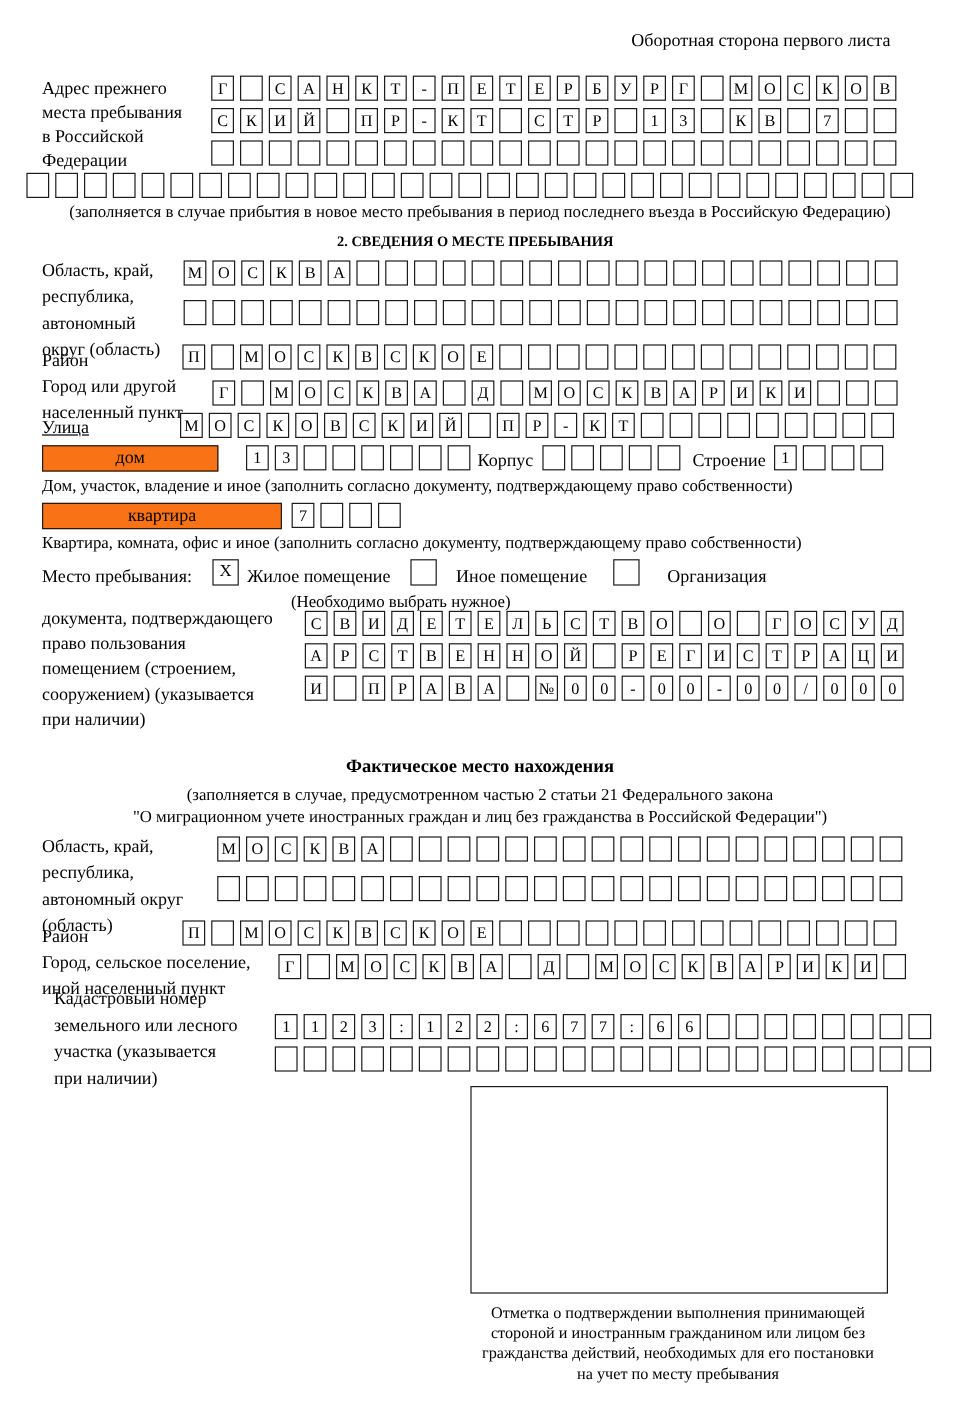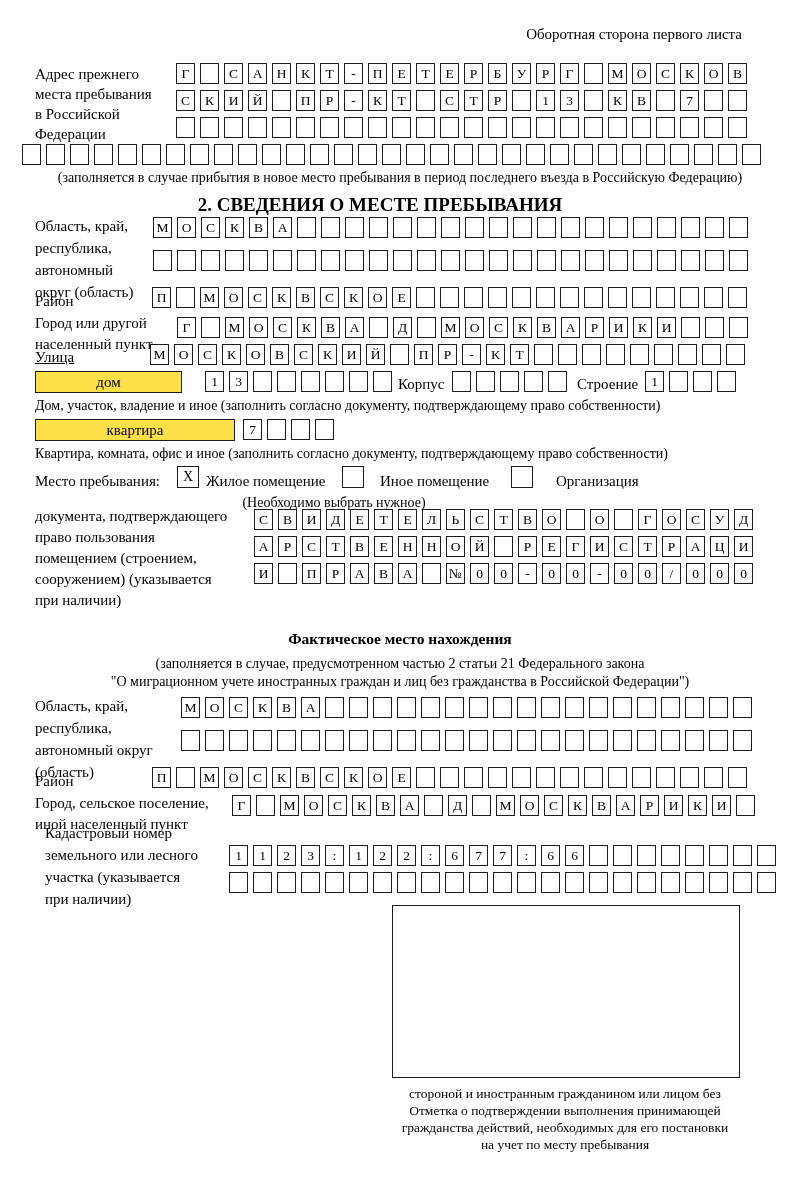--- a/index.html
+++ b/index.html
@@ -17,21 +17,21 @@
     flex:0 0 auto;
     width:19px; height:21px;
     border:1.6px solid #1c1c1c;
     display:flex; align-items:center; justify-content:center;
     font-size:13.5px; line-height:1; background:#fff;
   }
   .lbl { font-size:15px; line-height:20px; }
   .lbl22 { font-size:15px; line-height:22px; }
   .lbl21 { font-size:15px; line-height:21px; }
   .wide-box {
-    height:22px; border:1.6px solid #1c1c1c; background:#fde047;
+    height:22px; border:1.6px solid #1c1c1c; background:#f97316;
     display:flex; align-items:center; justify-content:center;
     font-size:15px;
   }
   .checkbox {
     width:22px; height:22px; border:1.6px solid #1c1c1c; background:#fff;
     display:flex; align-items:center; justify-content:center;
     font-size:14px;
   }
   .caption { font-size:14px; }
   .center { text-align:center; }
@@ -157,21 +157,21 @@
     <span class="cell"></span>
     <span class="cell"></span>
     <span class="cell"></span>
     <span class="cell"></span>
     <span class="cell"></span>
     <span class="cell"></span>
     <span class="cell"></span>
   </div>
 <div class="abs note center" style="left:0; top:169px; width:800px;">(заполняется в случае прибытия в новое место пребывания в период последнего въезда в Российскую Федерацию)</div>
 
-<div class="abs bold center" style="left:0; top:194px; width:760px; font-size:19px;">2. СВЕДЕНИЯ О МЕСТЕ ПРЕБЫВАНИЯ</div>
+<div class="abs bold center" style="left:16px; top:194px; width:760px; font-size:12px;">2. СВЕДЕНИЯ О МЕСТЕ ПРЕБЫВАНИЯ</div>
 
 <div class="abs lbl22" style="left:35px; top:215px; width:120px;">
     <div>Область, край,</div>
     <div>республика,</div>
     <div>автономный</div>
     <div>округ (область)</div>
   </div>
 <div class="abs cellrow" style="left:153px; top:217px;">
     <span class="cell">М</span>
     <span class="cell">О</span>
@@ -614,17 +614,17 @@
     <span class="cell"></span>
     <span class="cell"></span>
     <span class="cell"></span>
     <span class="cell"></span>
     <span class="cell"></span>
     <span class="cell"></span>
   </div>
 
 <div class="abs stamp-box" style="left:392px; top:905px; width:348px; height:173px;"></div>
 <div class="abs stamp-caption" style="left:345px; top:1085px; width:440px;">
+    <div>Отметка о подтверждении выполнения принимающей</div>
     <div>стороной и иностранным гражданином или лицом без</div>
-    <div>Отметка о подтверждении выполнения принимающей</div>
     <div>гражданства действий, необходимых для его постановки</div>
     <div>на учет по месту пребывания</div>
   </div>
 
 </body></html>

